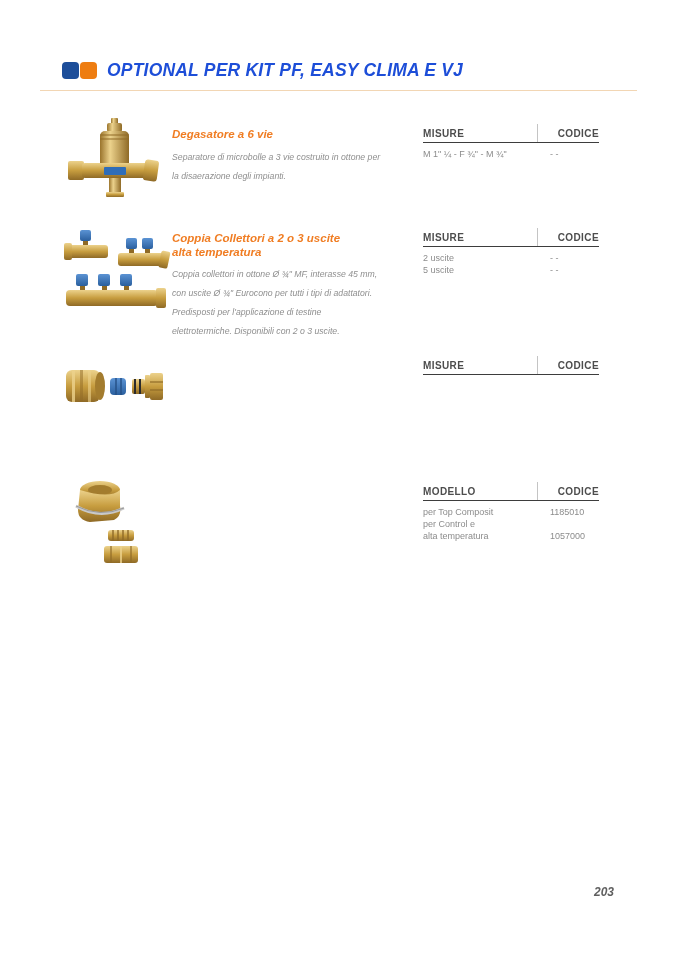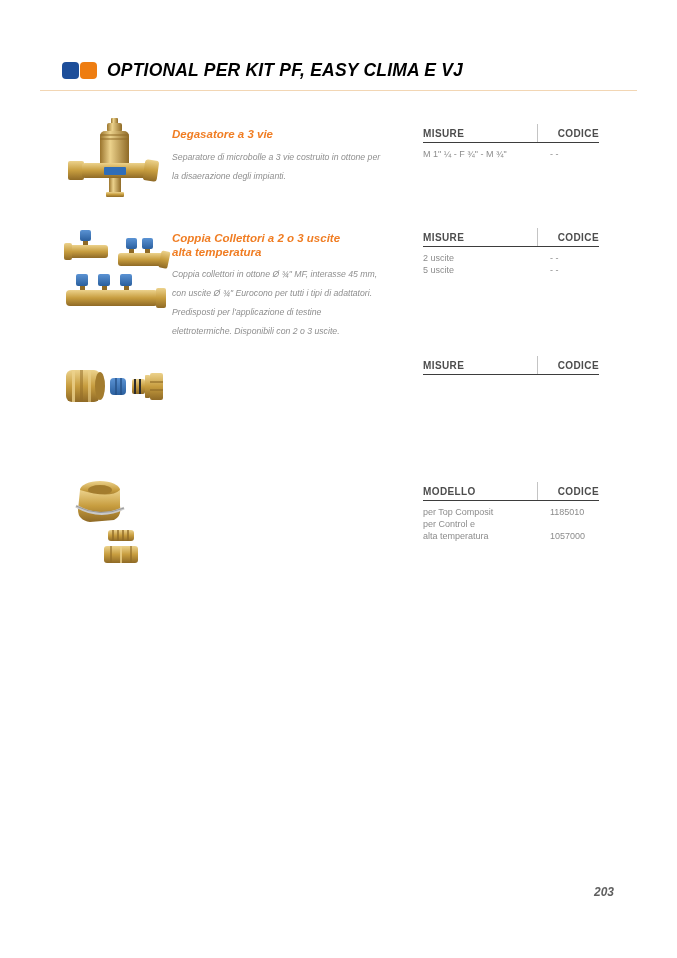--- a/index.html
+++ b/index.html
@@ -8,21 +8,21 @@
   .page {
     position:relative; width:677px; height:958px; background:#ffffff;
     margin:0 auto; overflow:hidden;
   }
   
   .header { position:absolute; left:62px; top:60px; display:flex; align-items:center; }
   .sq { width:17px; height:17px; border-radius:4px; display:inline-block; }
   .sq-blue { background:#1d4e9a; }
   .sq-orange { background:#ee7d11; margin-left:1px; }
   .page-title {
-    margin-left:10px; color:#000000; font-size:17.5px; font-weight:bold;
+    margin-left:10px; color:#1d4ed8; font-size:17.5px; font-weight:bold;
     font-style:italic; letter-spacing:0.2px; white-space:nowrap;
   }
   .header-rule { position:absolute; left:40px; top:90px; width:597px; height:1px; background:#f2d6b4; }
   
   .product { position:absolute; left:60px; width:577px; }
   .p-img { position:absolute; left:0; top:0; }
   .p-text { position:absolute; left:112px; top:10px; width:210px; }
   .p-title {
     color:#f07d23; font-size:11.5px; font-weight:bold; font-style:italic;
     line-height:13.5px; white-space:pre-line; margin-bottom:6px;
@@ -83,21 +83,21 @@
         <rect x="40" y="20" width="29" height="2" fill="#8f6a26" opacity="0.5"></rect>
         <rect x="8" y="43" width="16" height="19" rx="2" fill="url(#brH1)"></rect>
         <rect x="22" y="45" width="66" height="15" rx="3" fill="url(#brH1)"></rect>
         <rect x="84" y="42" width="14" height="21" rx="3" fill="url(#brH1)" transform="rotate(8 91 52)"></rect>
         <rect x="44" y="49" width="22" height="8" rx="1" fill="#2f6db8"></rect>
         <rect x="49" y="60" width="12" height="16" fill="url(#brV1)"></rect>
         <rect x="46" y="74" width="18" height="5" rx="1" fill="url(#brH1)"></rect>
       </svg>
     </div>
     <div class="p-text">
-      <div class="p-title">Degasatore a 3 vie</div>
+      <div class="p-title">Degasatore a 6 vie</div>
       <div class="p-desc">Separatore di microbolle a 3 vie costruito in ottone per la disaerazione degli impianti.</div>
     </div>
     <div class="ptable">
       <div class="ptable-head">
         <div class="th th-1">MISURE</div>
         <div class="th th-2">CODICE</div>
       </div>
       <div class="ptable-body">
         <div class="tr">
           <div class="td td-1">M 1" ¼ - F ¾" - M ¾"</div>

